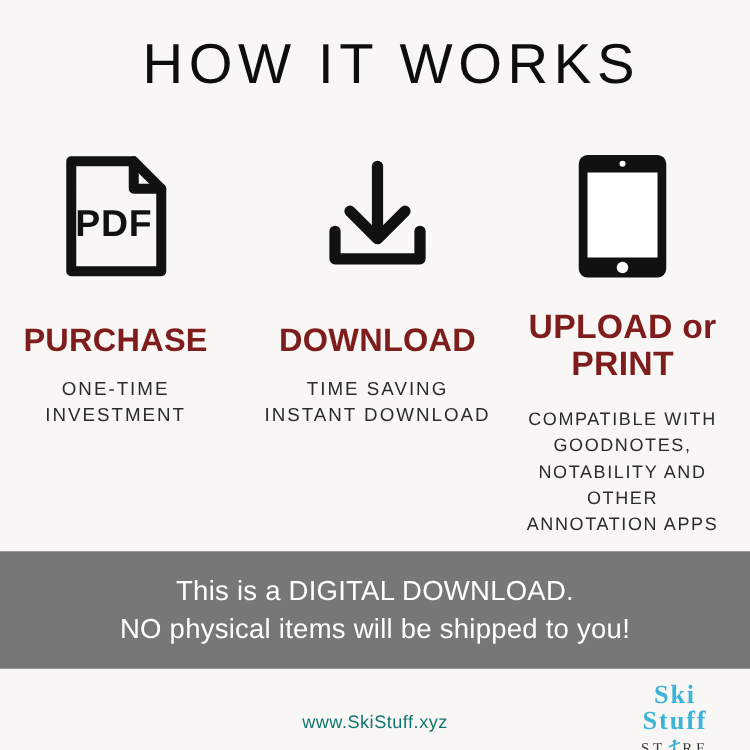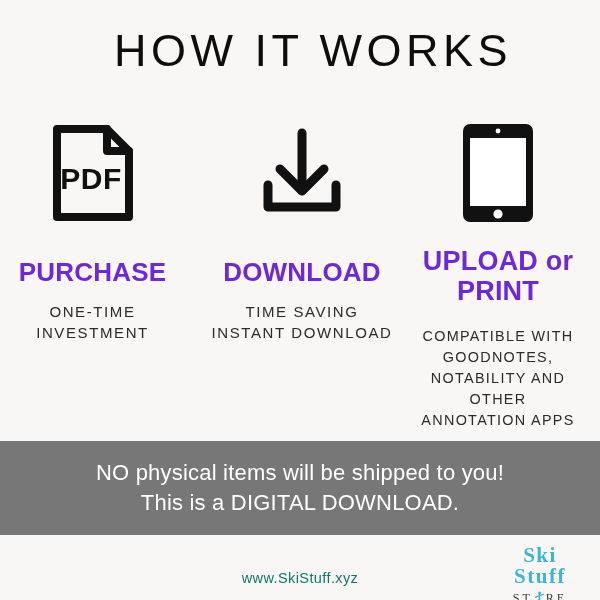--- a/index.html
+++ b/index.html
@@ -56,21 +56,21 @@
   .col-3 { left: 396px; width: 204px; text-align: center; }
 
   .icon-wrap {
     height: 110px;
     display: flex;
     align-items: center;
     justify-content: center;
   }
 
   .col-heading {
-    color: #6d28d9;
+    color: #7f1d1d;
     font-family: "Liberation Sans", sans-serif;
     font-weight: bold;
     font-size: 26px;
     line-height: 1.12;
     letter-spacing: 0.2px;
   }
   .col-1 .col-heading,
   .col-2 .col-heading { margin-top: 30px; }
   .col-3 .col-heading { margin-top: 18px; font-size: 27px; }
 
@@ -209,22 +209,22 @@
       <div class="col-sub">COMPATIBLE WITH
 GOODNOTES,
 NOTABILITY AND
 OTHER
 ANNOTATION APPS</div>
     </div>
 
   </div>
 
   <div id="banner">
+    <div class="banner-line">This is a DIGITAL DOWNLOAD.</div>
     <div class="banner-line">NO physical items will be shipped to you!</div>
-    <div class="banner-line">This is a DIGITAL DOWNLOAD.</div>
   </div>
 
   <div id="footer-url">www.SkiStuff.xyz</div>
 
   <div id="logo">
     <div class="logo-word logo-ski">Ski</div>
     <div class="logo-word logo-stuff">Stuff</div>
     <div class="logo-store">
       <span>ST</span>
       <span class="skier">

